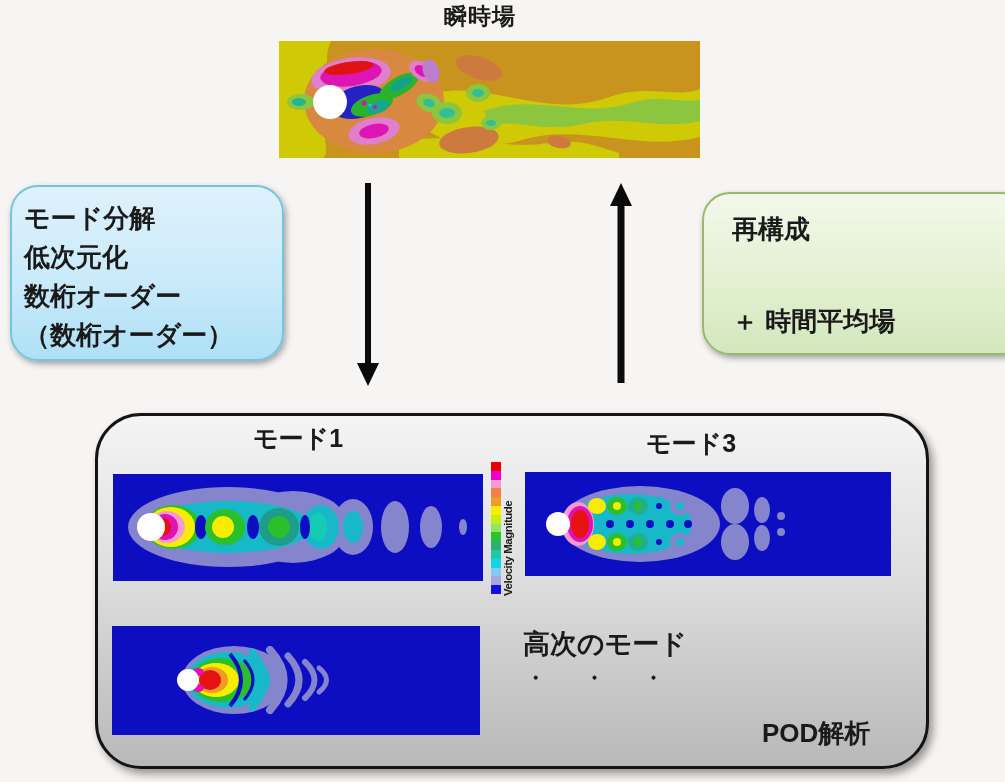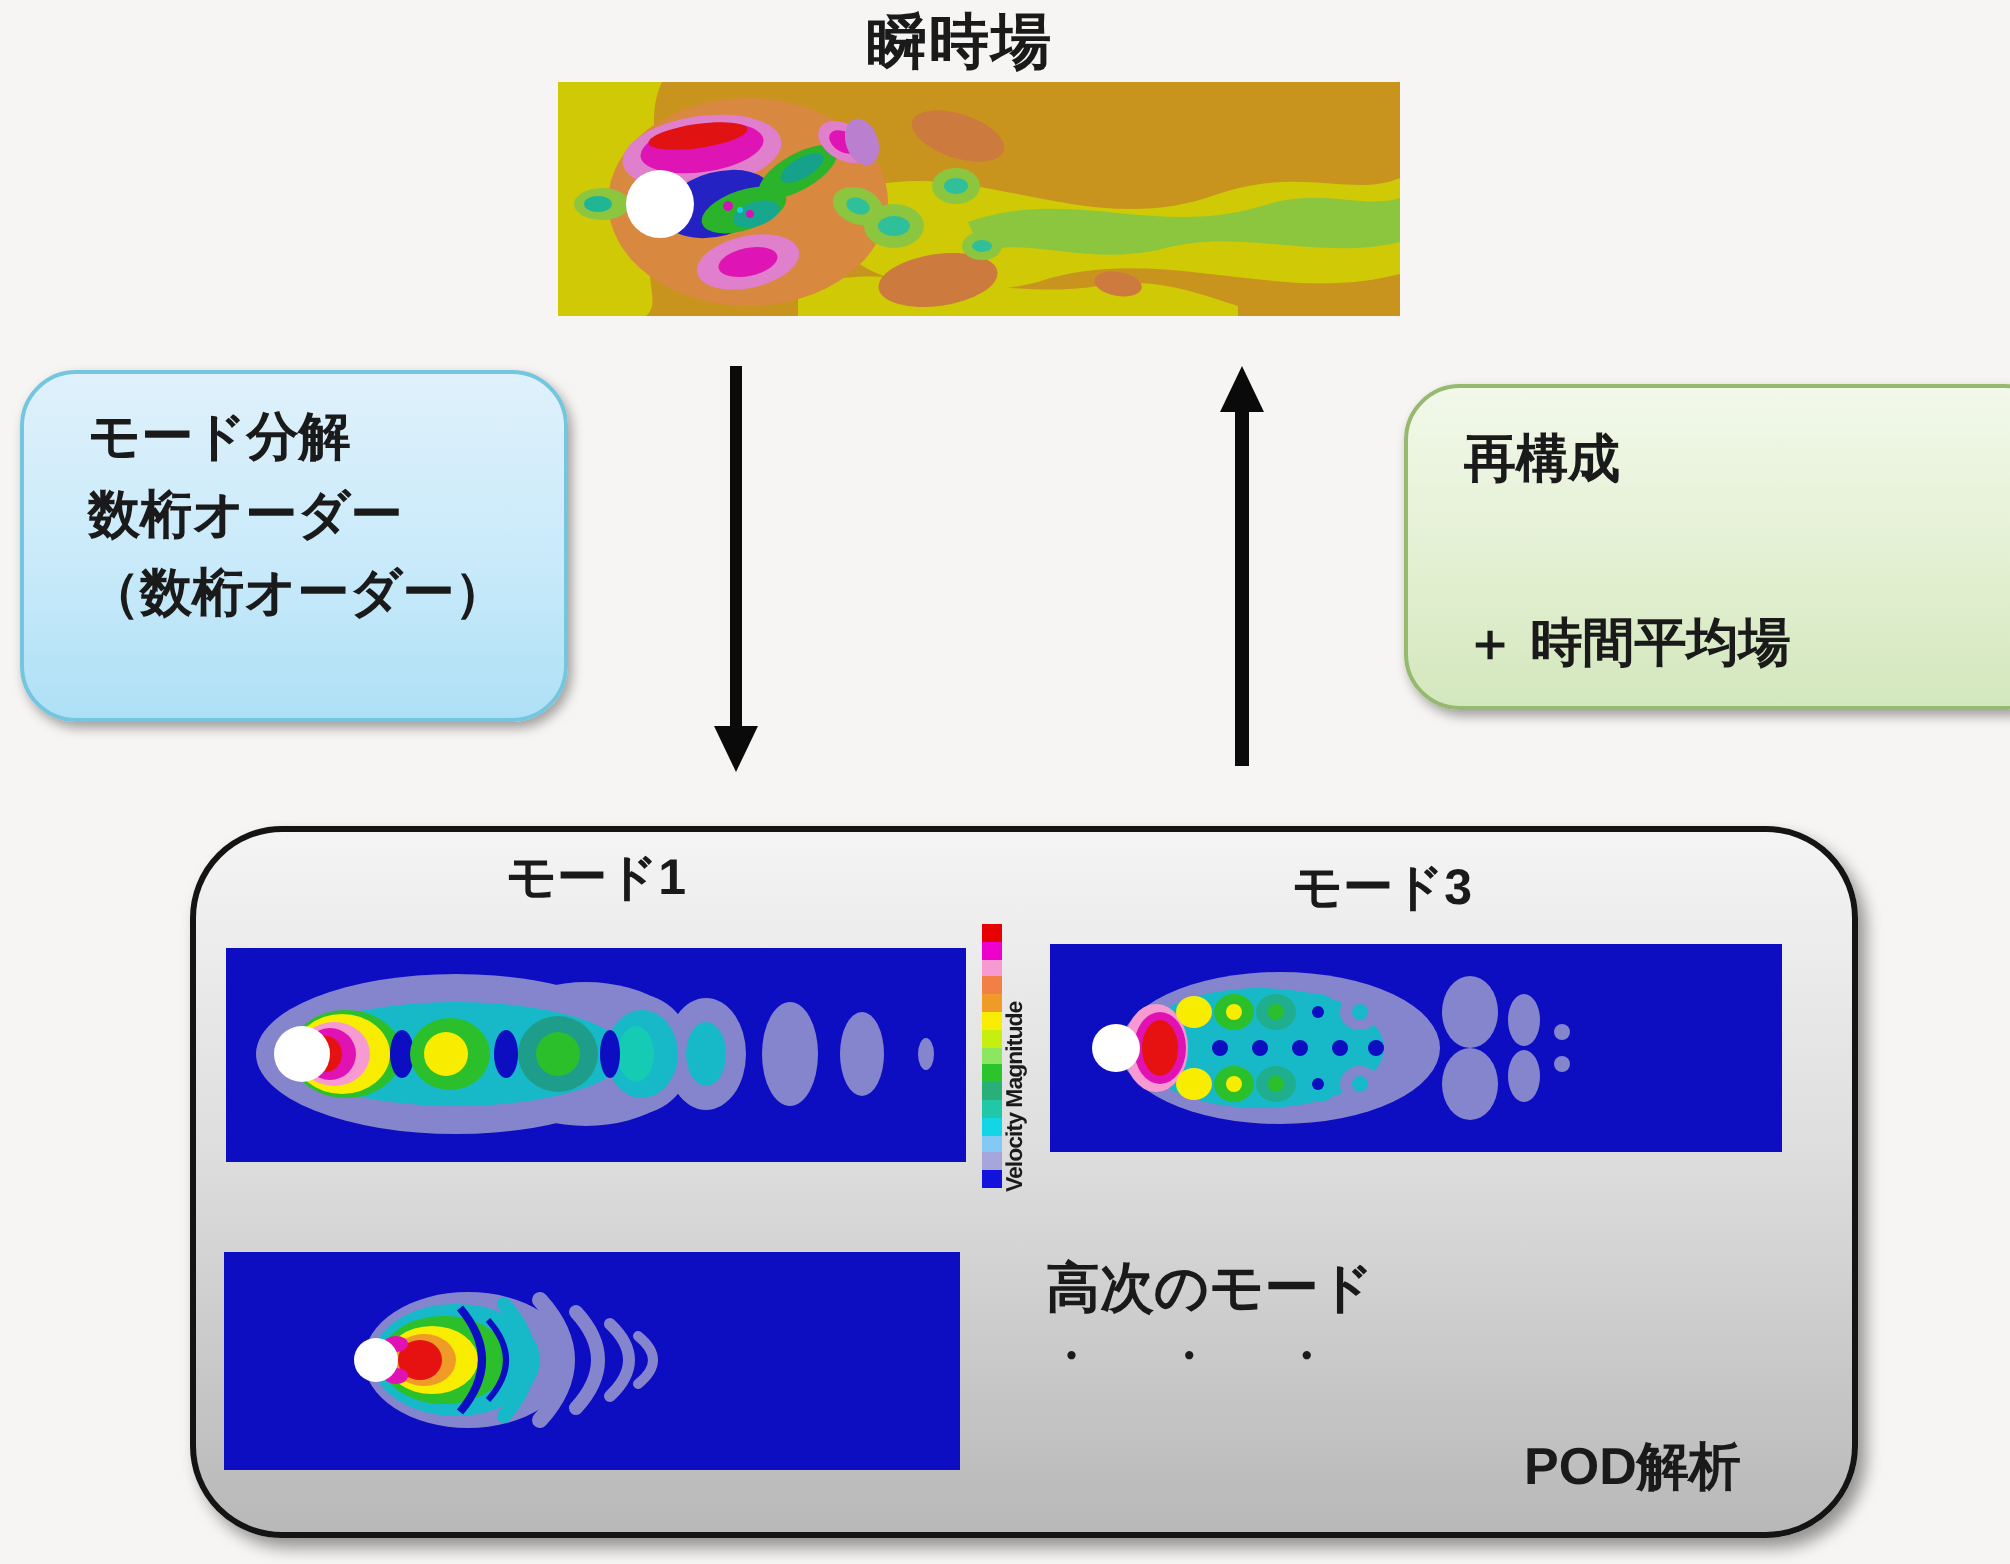--- a/index.html
+++ b/index.html
@@ -1,27 +1,27 @@
 <!DOCTYPE html>
 <html><head>
 <meta charset="utf-8">
 <style>
   html,body{margin:0;padding:0;}
   body{background:#e9e8e6;font-family:"Liberation Sans","DejaVu Sans",sans-serif;}
   .stage{position:relative;width:1005px;height:782px;background:#f6f5f3;overflow:hidden;color:#1a1a1a;}
   .abs{position:absolute;}
 
-  .page-title{left:370px;top:1px;width:220px;text-align:center;font-size:30px;font-weight:600;letter-spacing:1px;}
+  .page-title{left:370px;top:1px;width:220px;text-align:center;font-size:23px;font-weight:600;letter-spacing:1px;}
 
   .field-img{left:279px;top:41px;width:421px;height:117px;display:block;}
 
   .note-box{box-sizing:border-box;border-radius:28px;box-shadow:2px 3px 6px rgba(0,0,0,.35);}
   .box-left{left:10px;top:185px;width:274px;height:176px;border:2px solid #74c5de;
             background:linear-gradient(180deg,#dff1fb 0%,#c9eafa 55%,#aee0f5 100%);
-            padding:12px 0 0 32px;font-size:26px;line-height:39px;font-weight:600;}
+            padding:12px 0 0 12px;font-size:26px;line-height:39px;font-weight:600;}
   .box-right{left:702px;top:192px;width:328px;height:163px;border:2px solid #95b96f;
              background:linear-gradient(180deg,#f2f8ea 0%,#e3f0d2 55%,#d3e7bd 100%);
              padding:18px 0 0 28px;font-size:26px;line-height:34px;font-weight:600;}
   .box-right .line2{margin-top:58px;}
 
   .pod-box{left:95px;top:413px;width:834px;height:356px;box-sizing:border-box;
            border:3px solid #141414;border-radius:46px;
            background:linear-gradient(180deg,#f4f4f4 0%,#dedede 45%,#b8b8b8 100%);
            box-shadow:4px 5px 8px rgba(0,0,0,.4);}
   .mode-label{font-size:25px;font-weight:600;text-align:center;}
@@ -105,20 +105,21 @@
     <polygon points="1,180 23,180 12,203" fill="#0a0a0a"></polygon>
   </svg>
 
   <svg class="abs arrow arrow-up" width="24" height="200" viewBox="0 0 24 200">
     <polygon points="12,0 1,23 23,23" fill="#0a0a0a"></polygon>
     <rect x="8.5" y="21" width="7" height="179" fill="#0a0a0a"></rect>
   </svg>
 
   <div class="abs note-box box-left">
     <div>モード分解</div>
+    <div>低次元化</div>
     <div>数桁オーダー</div>
     <div>（数桁オーダー）</div>
   </div>
 
   <div class="abs note-box box-right">
     <div class="line1">再構成</div>
     <div class="line2">＋ 時間平均場</div>
   </div>
 
   <div class="abs pod-box">

